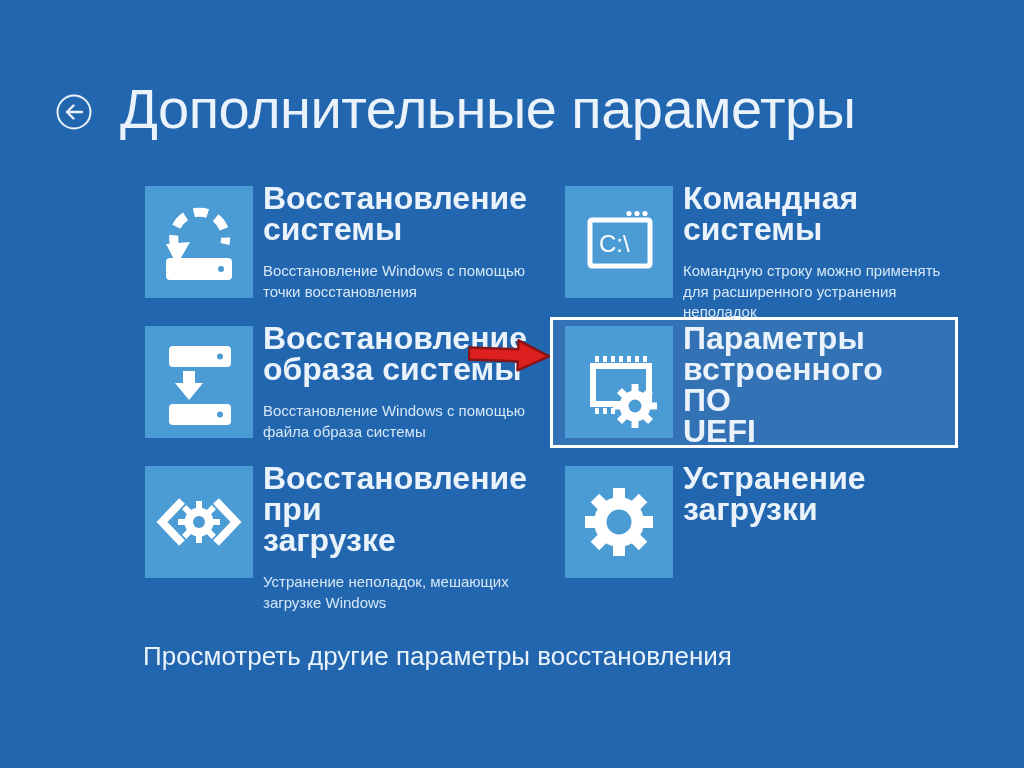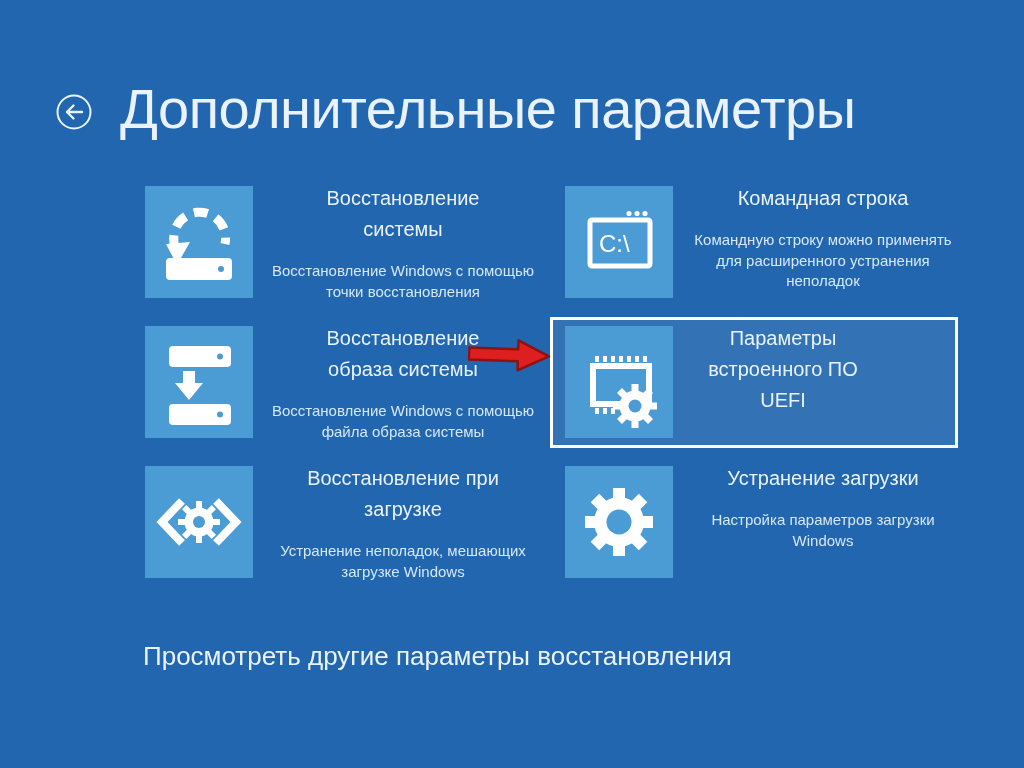--- a/index.html
+++ b/index.html
@@ -11,21 +11,21 @@
     --arrow-fill:#DE1F1F;
     --arrow-outline:#8C1313;
   }
   *{margin:0;padding:0;box-sizing:border-box;}
   html,body{width:1024px;height:768px;overflow:hidden;}
   body{
     background:var(--background);
     font-family:"Liberation Sans","DejaVu Sans",sans-serif;
     color:#fff;
   }
-  .screen{position:relative;width:1012px;height:768px;background:var(--background);text-align:center;}
+  .screen{position:relative;width:1012px;height:768px;background:var(--background);}
 
   
   .back-btn{position:absolute;left:55px;top:93px;width:38px;height:38px;cursor:pointer;}
   .page-title{
     position:absolute;left:120px;top:76px;
     font-size:56px;font-weight:300;letter-spacing:-0.5px;
     color:var(--title-text);white-space:pre-line;
   }
 
   
@@ -37,21 +37,21 @@
 
   
   .tile{position:absolute;width:400px;height:112px;cursor:pointer;}
   .tile-icon{
     position:absolute;left:0;top:0;width:108px;height:112px;
     background:var(--tile-icon-bg);
   }
   .tile-icon svg{display:block;width:108px;height:112px;}
   .tile-text{position:absolute;left:118px;top:-3px;width:280px;}
   .tile-title{
-    font-size:20px;line-height:31px;font-weight:400;
+    font-size:32px;line-height:31px;font-weight:700;
     color:var(--title-text);white-space:pre-line;
   }
   .tile-desc{
     margin-top:16px;font-size:15px;line-height:20.5px;
     color:var(--desc-text);white-space:pre-line;
   }
 
   .pos-r1c1{left:145px;top:186px;}
   .pos-r1c2{left:565px;top:186px;}
   .pos-r2c1{left:145px;top:326px;}
@@ -106,21 +106,21 @@
     <div class="tile-icon">
       <svg viewBox="0 0 108 112">
         <rect x="25" y="34" width="60" height="46" rx="2" fill="none" stroke="#fff" stroke-width="5"></rect>
         <circle cx="64" cy="27.5" r="2.6" fill="#fff"></circle>
         <circle cx="72" cy="27.5" r="2.6" fill="#fff"></circle>
         <circle cx="80" cy="27.5" r="2.6" fill="#fff"></circle>
         <text x="34" y="66" font-size="24" fill="#fff" font-family="Liberation Sans, sans-serif">C:\</text>
       </svg>
     </div>
     <div class="tile-text">
-      <div class="tile-title">Командная строка</div>
+      <div class="tile-title">Командная системы</div>
       <div class="tile-desc">Командную строку можно применять
 для расширенного устранения
 неполадок</div>
     </div>
   </div>
 
   <div class="tile pos-r2c1">
     <div class="tile-icon">
       <svg viewBox="0 0 108 112">
         <rect x="24" y="20" width="62" height="21" rx="4" fill="#fff"></rect>
@@ -221,22 +221,20 @@
             <rect x="-6" y="-34" width="12" height="13" transform="rotate(270)"></rect>
             <rect x="-6" y="-34" width="12" height="13" transform="rotate(315)"></rect>
             <circle r="25"></circle>
           </g>
           <circle r="12.5" fill="var(--tile-icon-bg)"></circle>
         </g>
       </svg>
     </div>
     <div class="tile-text">
       <div class="tile-title">Устранение загрузки</div>
-      <div class="tile-desc">Настройка параметров загрузки
-Windows</div>
     </div>
   </div>
 
   <div class="red-arrow">
     <svg viewBox="0 0 84 34" width="84" height="34">
       <polygon points="1,11 50,11 50,2 81,17 50,32 50,23 1,23" fill="var(--arrow-fill)" stroke="var(--arrow-outline)" stroke-width="2.5" stroke-linejoin="round"></polygon>
     </svg>
   </div>
 
   <div class="footer-link">Просмотреть другие параметры восстановления</div>

